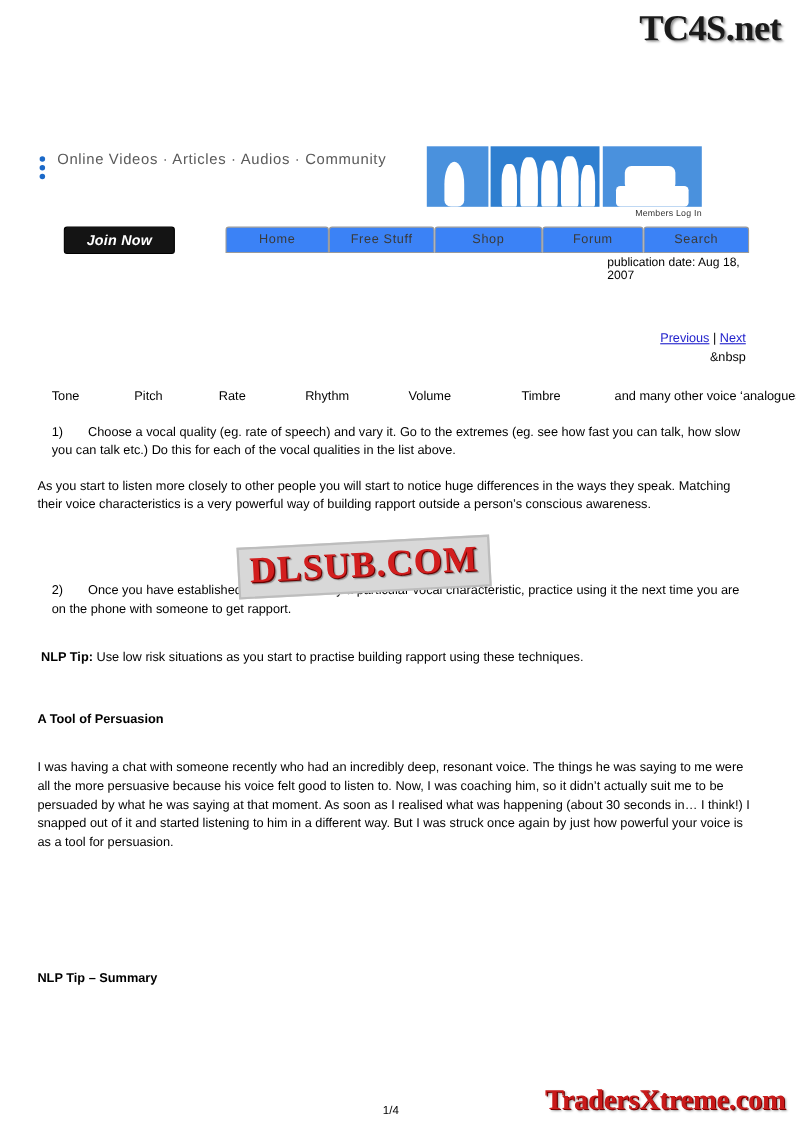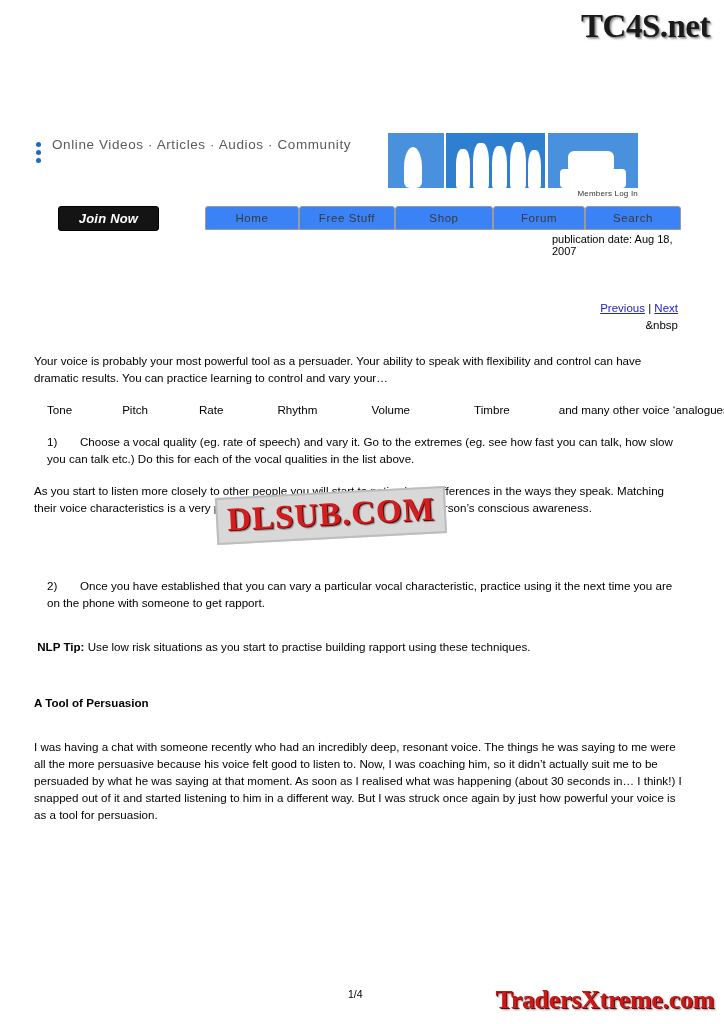--- a/index.html
+++ b/index.html
@@ -260,21 +260,21 @@
     background: #d8d8d8;
     padding: 2px 9px 4px 9px;
     border: 2px solid #bdbdbd;
     text-shadow: 1px 1px 0 #6a0000, 2px 2px 1px rgba(0,0,0,0.35);
   }
 
   
   .page-num {
     position: absolute;
     left: 348px;
-    bottom: 24px;
+    bottom: 8px;
     font-size: 10.5px;
     color: #000;
     text-align: right;
   }
   .txtreme {
     position: absolute;
     right: 10px;
     bottom: 9px;
     font-family: "Liberation Serif", serif;
     font-weight: bold;
@@ -332,21 +332,20 @@
   <div class="pub-date">publication date: Aug 18, 2007</div>
 </div>
 
 <div class="pager">
   <a>Previous</a><span class="bar">&nbsp;</span><span class="bar">|</span>&nbsp;<a>Next</a>
 </div>
 <div class="nbsp-line">&amp;nbsp</div>
 
 <div class="content">
 
-  <p>Your voice is probably your most powerful tool as a persuader.  Your ability to speak with flexibility and control can have dramatic results.  You can practice learning to control and vary your…</p>
 
   <div class="voice-words">
     <span>Tone</span><span class="vw-gap-1"></span><span>Pitch</span><span class="vw-gap-2"></span><span>Rate</span><span class="vw-gap-3"></span><span>Rhythm</span><span class="vw-gap-4"></span><span>Volume</span><span class="vw-gap-5"></span><span>Timbre</span><span class="vw-gap-6"></span><span>and many other voice ‘analogues’</span>
   </div>
 
   <p class="numbered"><span class="num">1)</span><span>Choose a vocal quality (eg. rate of speech) and vary it.  Go to the extremes (eg. see how fast you can talk, how slow you can talk etc.)  Do this for each of the vocal qualities in the list above.</span></p>
 
   <p>As you start to listen more closely to other people you will start to notice huge differences in the ways they speak.  Matching their voice characteristics is a very powerful way of building rapport outside a person’s conscious awareness.</p>
 
   <div class="spacer-lg"></div>
@@ -361,18 +360,19 @@
 
   <p class="heading">A Tool of Persuasion</p>
 
   <div class="spacer-sm"></div>
 
   <p>I was having a chat with someone recently who had an incredibly deep, resonant voice.  The things he was saying to me were all the more persuasive because his voice felt good to listen to.  Now, I was coaching him, so it didn’t actually suit me to be persuaded by what he was saying at that moment.  As soon as I realised what was happening (about 30 seconds in… I think!) I snapped out of it and started listening to him in a different way.  But I was struck once again by just how powerful your voice is as a tool for persuasion.</p>
 
   <div class="spacer-lg"></div>
   <div class="spacer-lg"></div>
 
+  <p class="heading">NLP Tip – Summary</p>
 </div>
 
 <div class="dlsub">DLSUB.COM</div>
 
 <div class="page-num">1/4</div>
 <div class="txtreme">TradersXtreme.com</div>
 
 </body></html>

